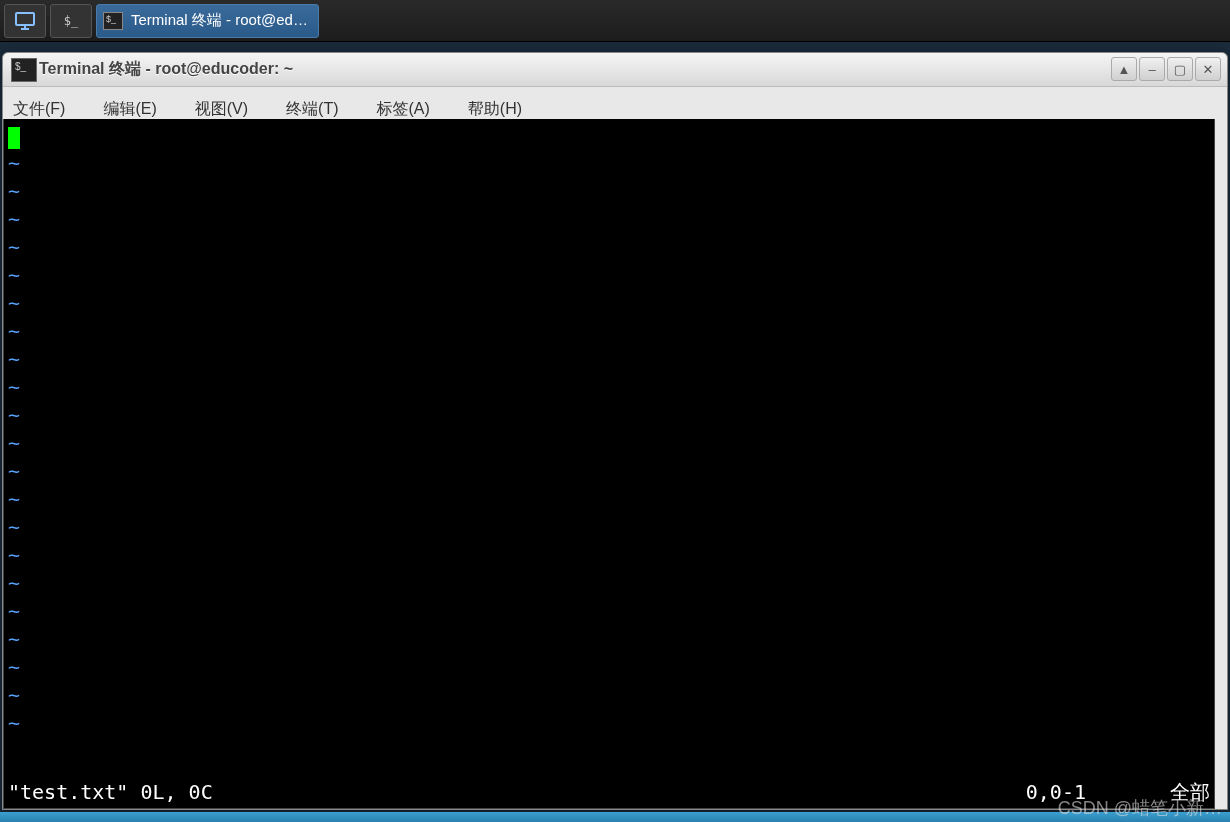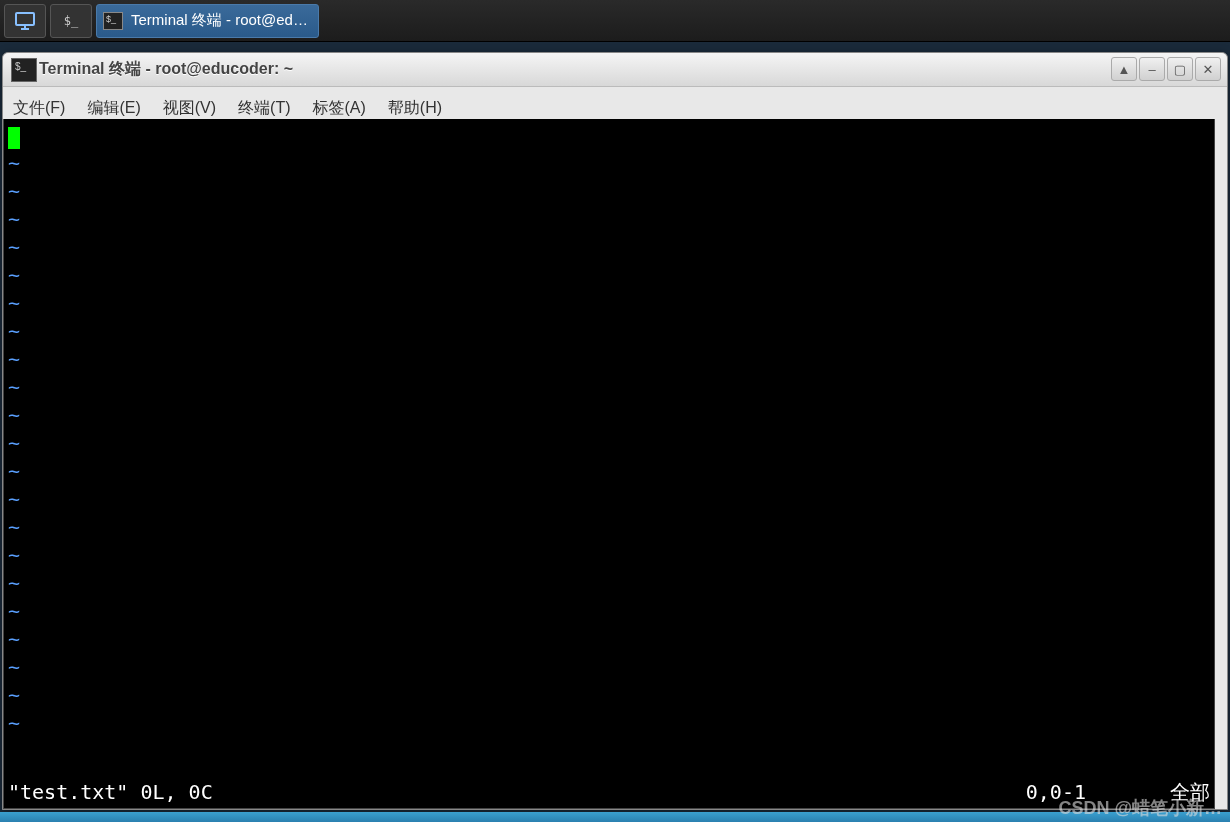--- a/index.html
+++ b/index.html
@@ -89,23 +89,23 @@
   background: linear-gradient(#f0f0f0,#d0d0d0);
   border: 1px solid #aaa;
   border-radius: 3px;
   display: flex; align-items: center; justify-content: center;
   font-size: 13px; color: #555;
   cursor: pointer;
 }
 .menubar {
   height: 32px;
   background: #e8e8e8;
-  display: flex; align-items: flex-end;
-  padding: 0 10px;
-  gap: 22px;
+  display: flex; align-items: flex-start;
+  padding: 12px 10px;
+  gap: 38px;
   font-size: 16px; color: #333;
 }
 .menubar span { cursor: pointer; }
 .terminal-body {
   background: #000;
   color: #fff;
   font-family: "DejaVu Sans Mono", monospace;
   font-size: 20px;
   line-height: 28px;
   padding: 2px 4px;
@@ -136,21 +136,20 @@
 .terminal-status .right {
   display: flex; gap: 84px;
 }
 .watermark {
   position: absolute;
   right: 8px; bottom: 2px;
   color: rgba(220,220,220,.6);
   font-size: 18px;
   font-family: sans-serif;
   pointer-events: none;
-  font-weight: bold;
 }
 .desktop-stripe {
   position: absolute;
   left: 0; right: 0; bottom: 0;
   height: 10px;
   background: linear-gradient(#3aa0d0,#2a80b0);
 }
 </style>
 </head>
 <body>

